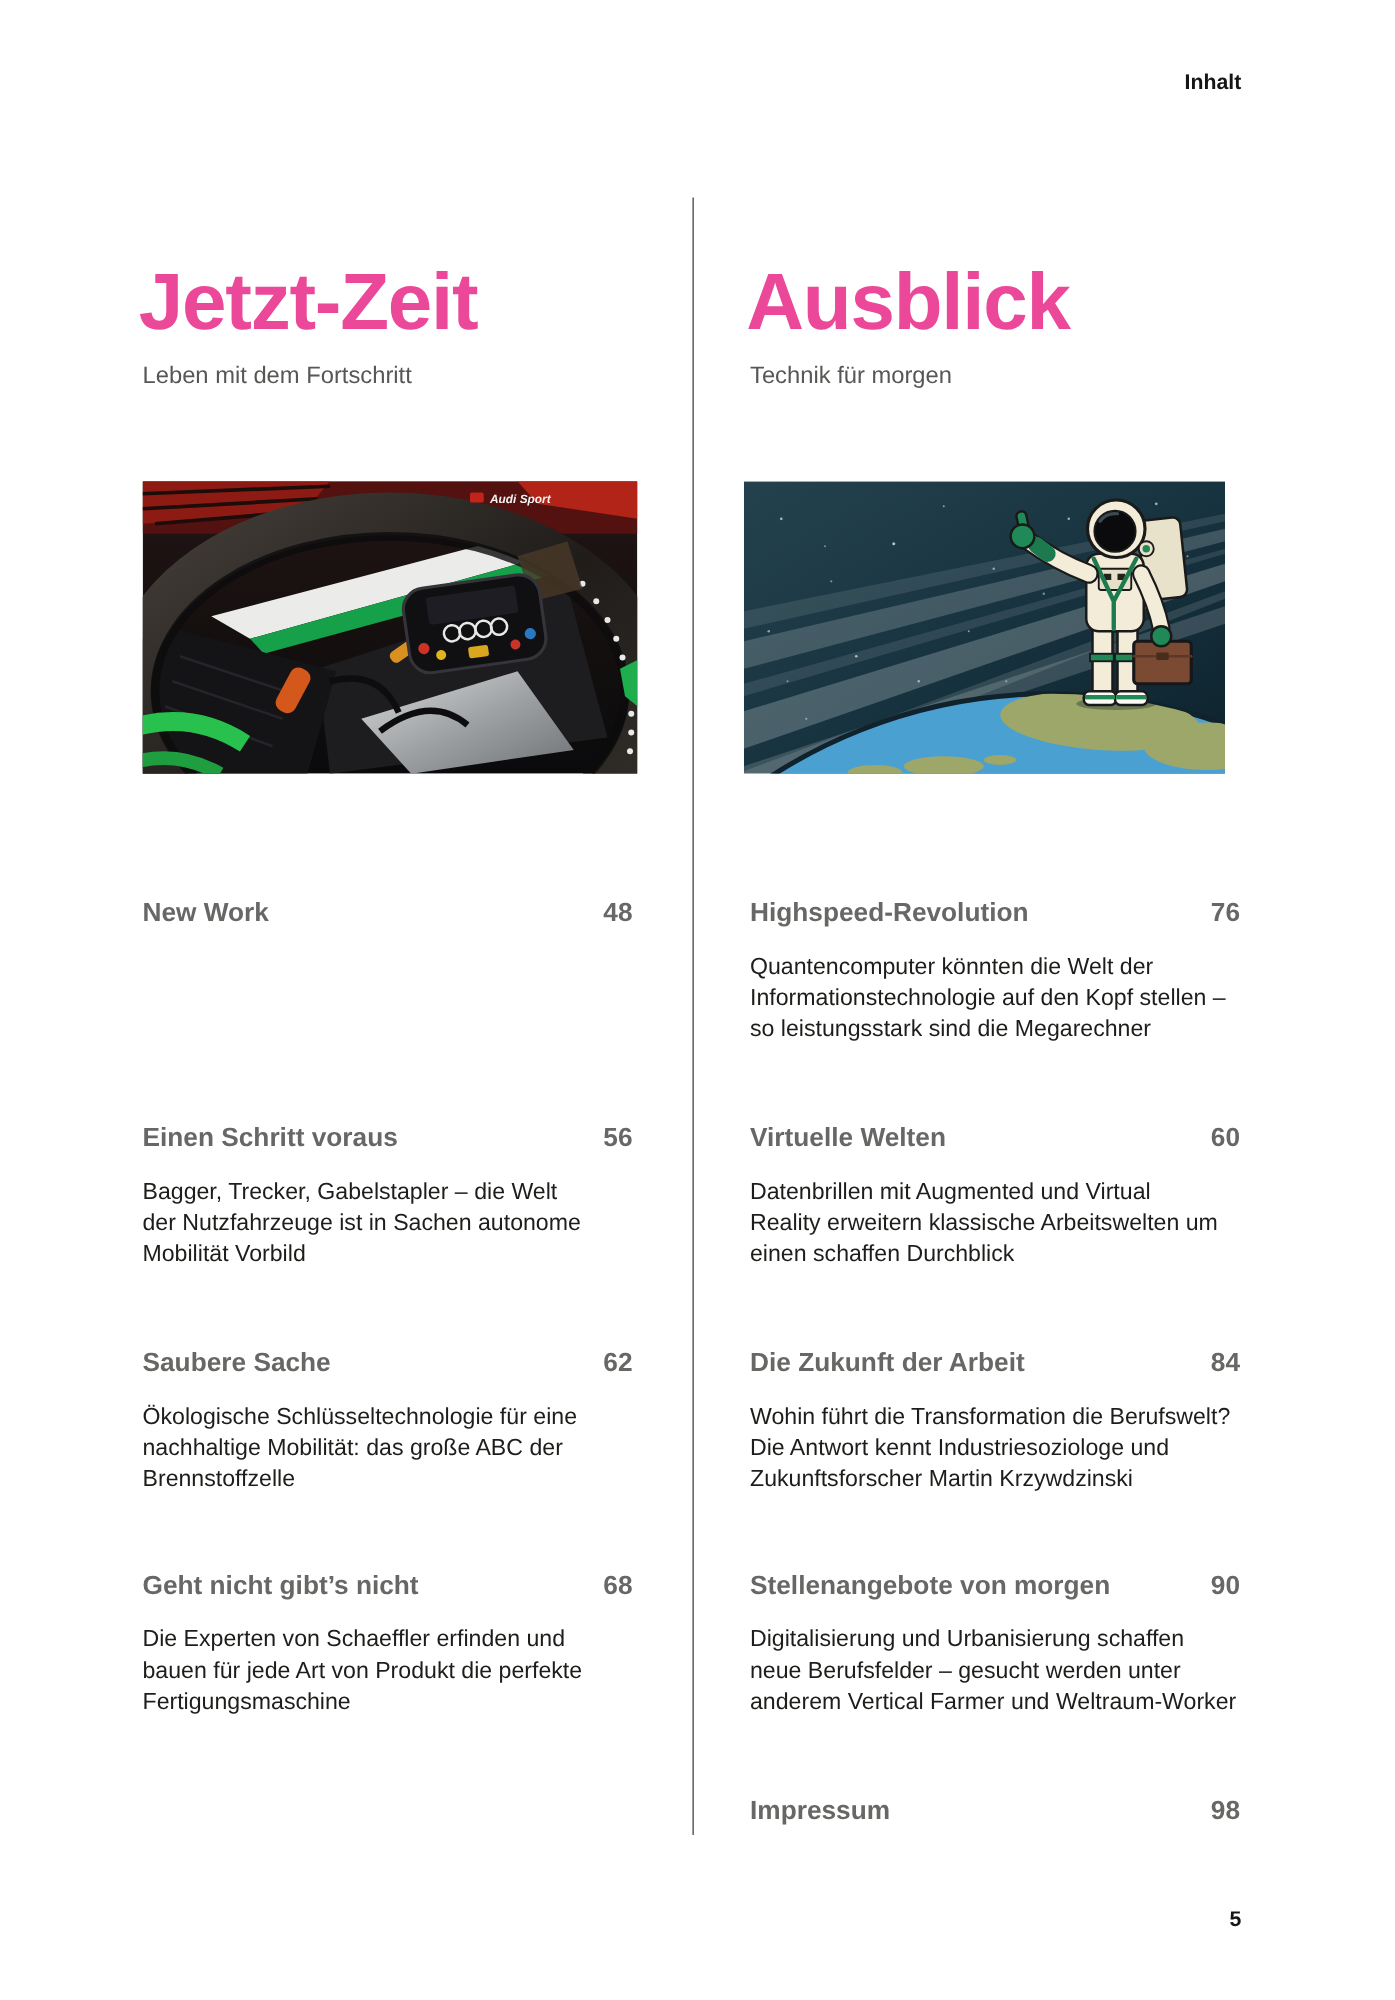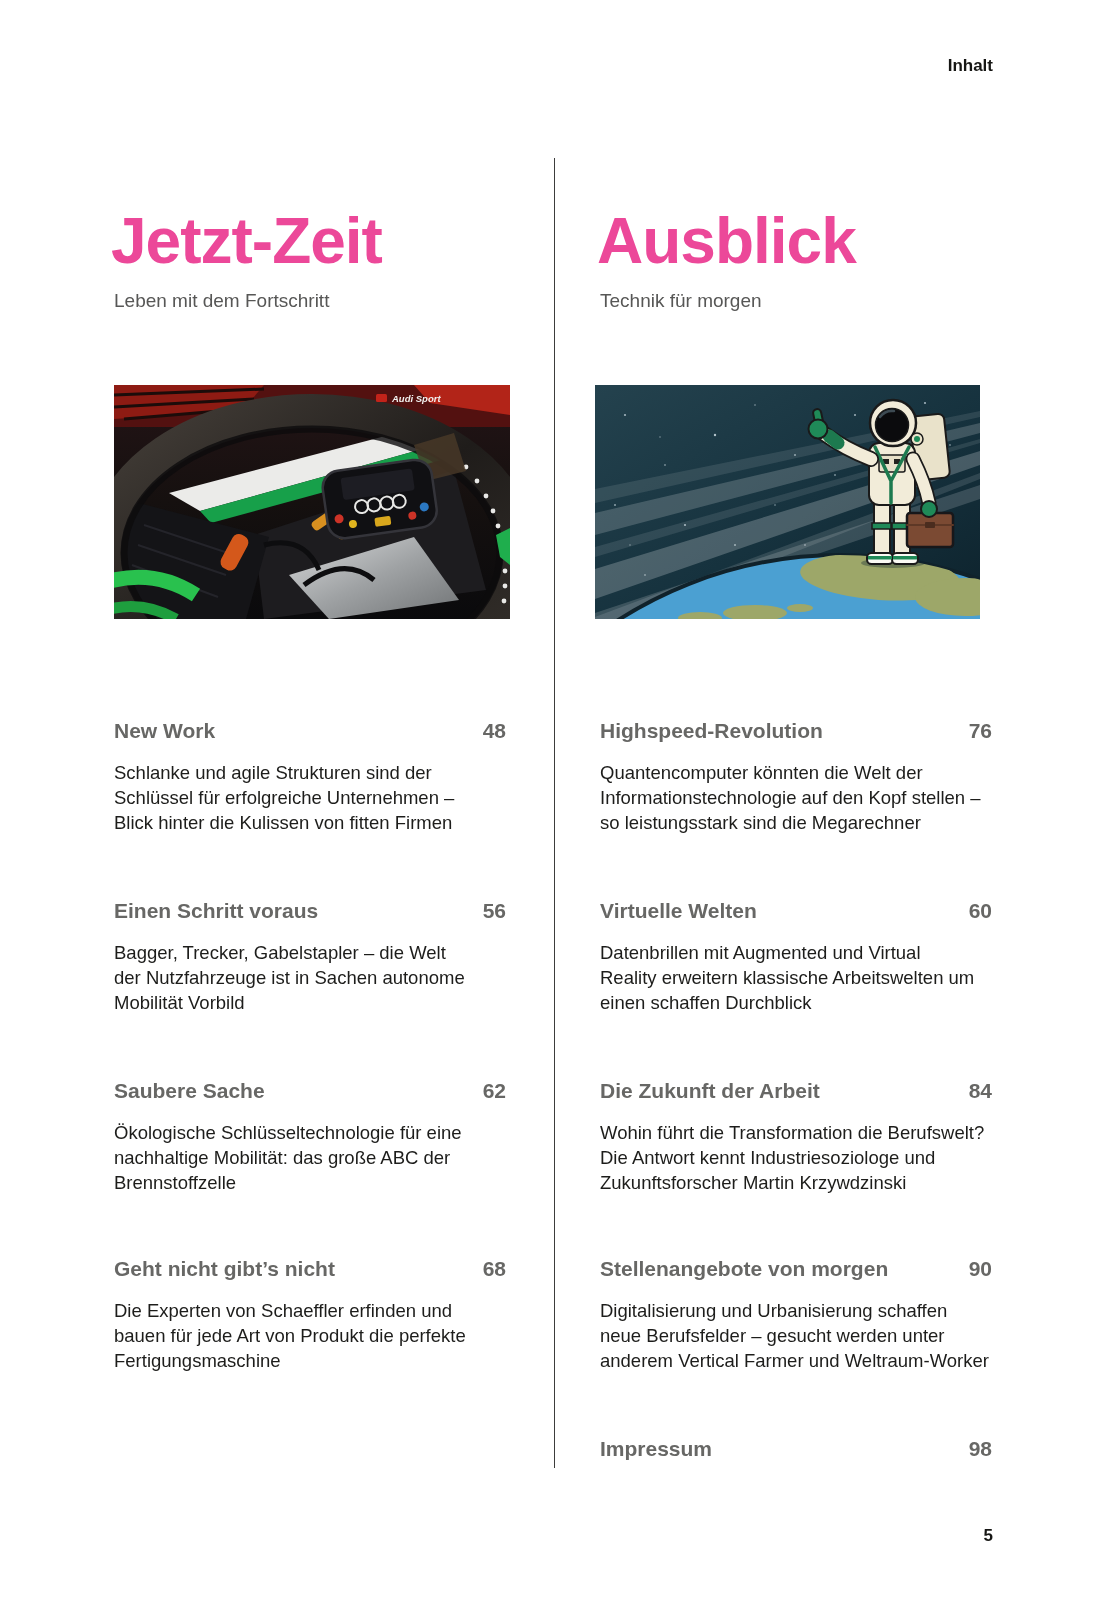--- a/index.html
+++ b/index.html
@@ -122,23 +122,20 @@
         <rect x="262" y="9" width="11" height="8" rx="1.5" fill="#c2231a"></rect>
         <text x="278" y="17" font-size="9.5" font-weight="bold" fill="#f2f2f0" font-family="Liberation Sans, sans-serif">Audi Sport</text>
       </svg>
     </div>
 
     <div class="entry" style="top:718px">
       <div class="entry-head">
         <span class="entry-title">New Work</span>
         <span class="entry-page">48</span>
       </div>
-      <p class="entry-desc">Schlanke und agile Strukturen sind der
-Schlüssel für erfolgreiche Unternehmen –
-Blick hinter die Kulissen von fitten Firmen</p>
     </div>
 
     <div class="entry" style="top:898px">
       <div class="entry-head">
         <span class="entry-title">Einen Schritt voraus</span>
         <span class="entry-page">56</span>
       </div>
       <p class="entry-desc">Bagger, Trecker, Gabelstapler – die Welt
 der Nutzfahrzeuge ist in Sachen autonome
 Mobilität Vorbild</p>

